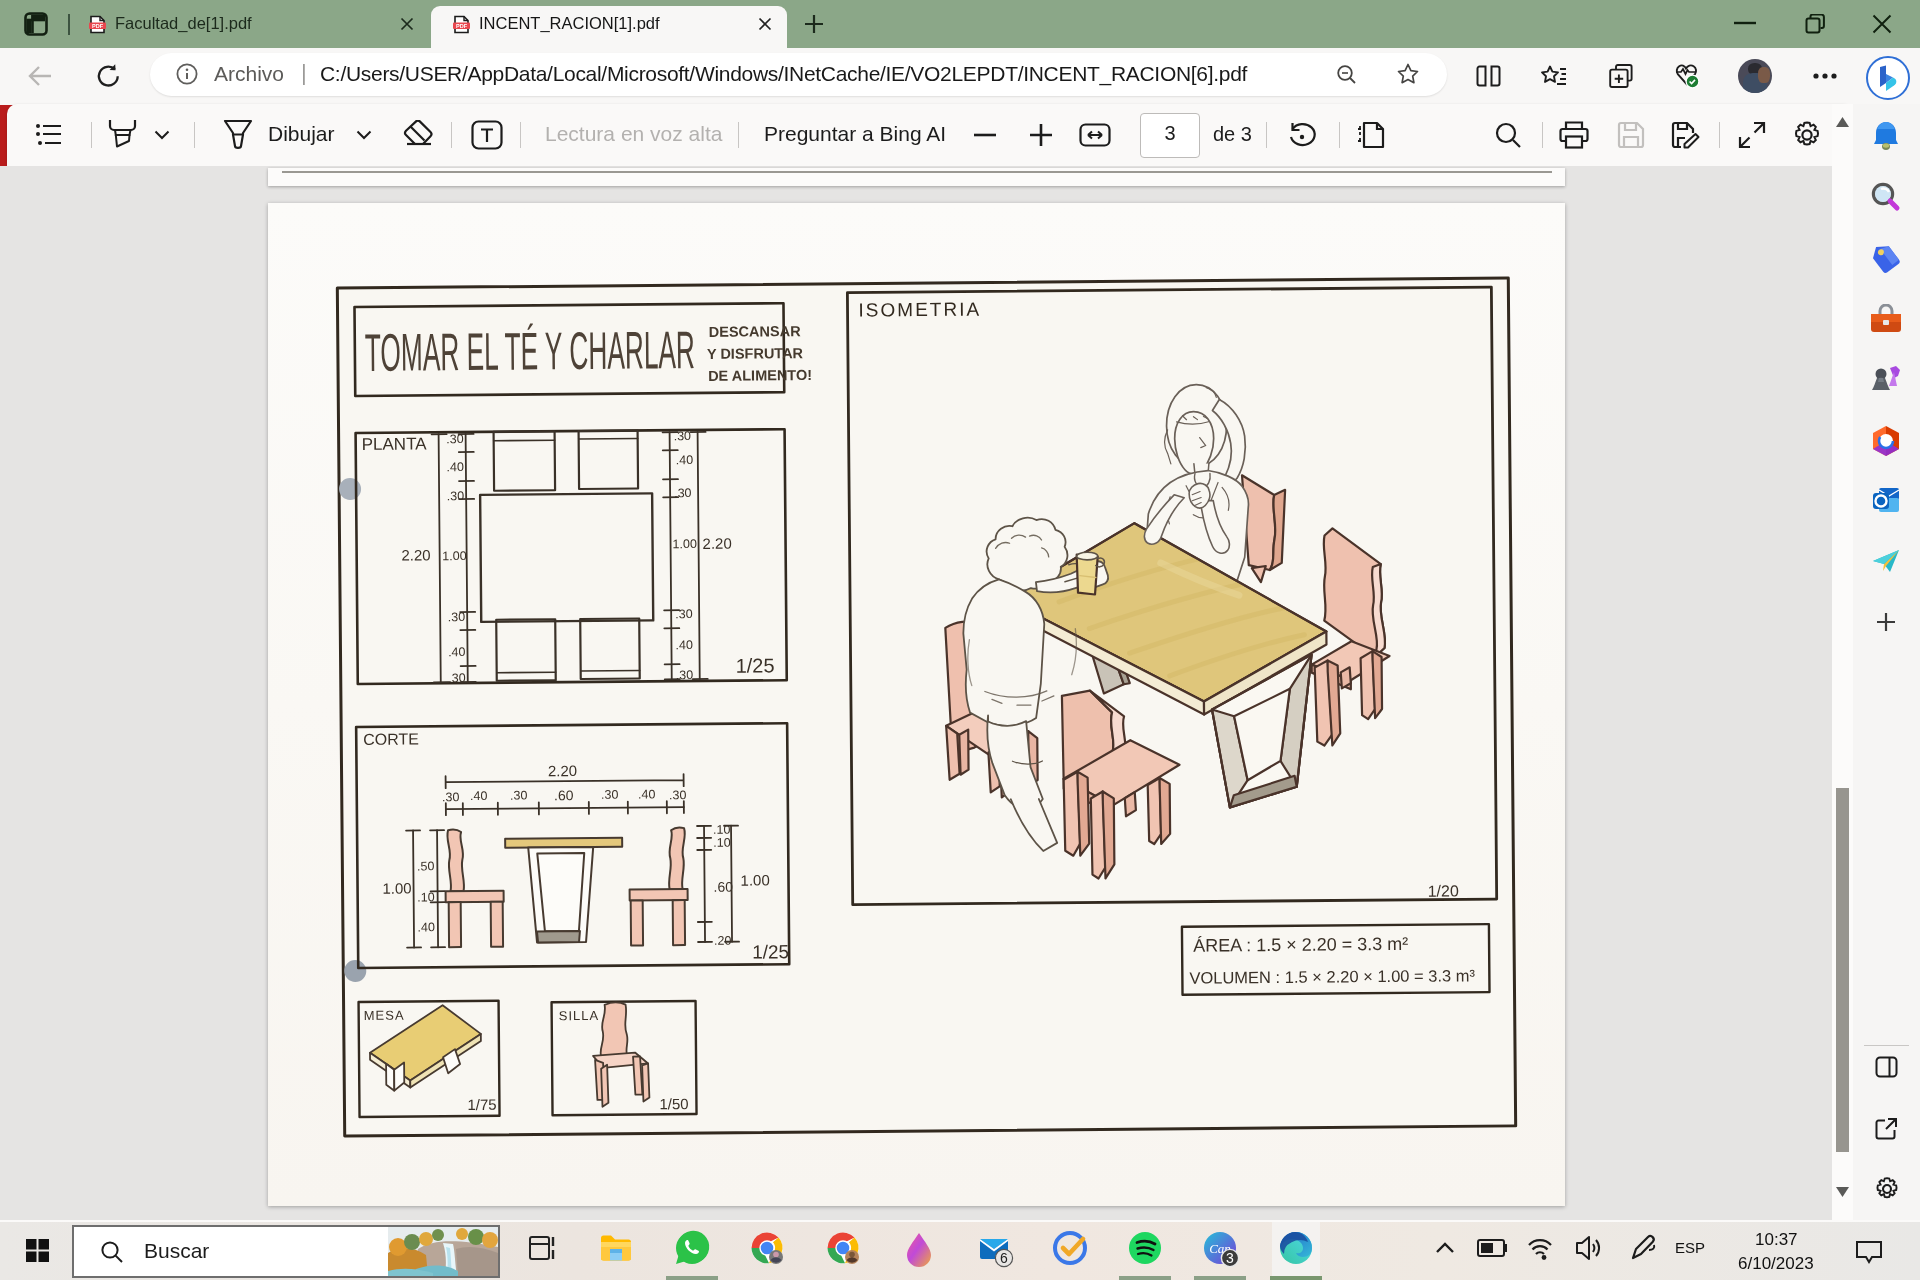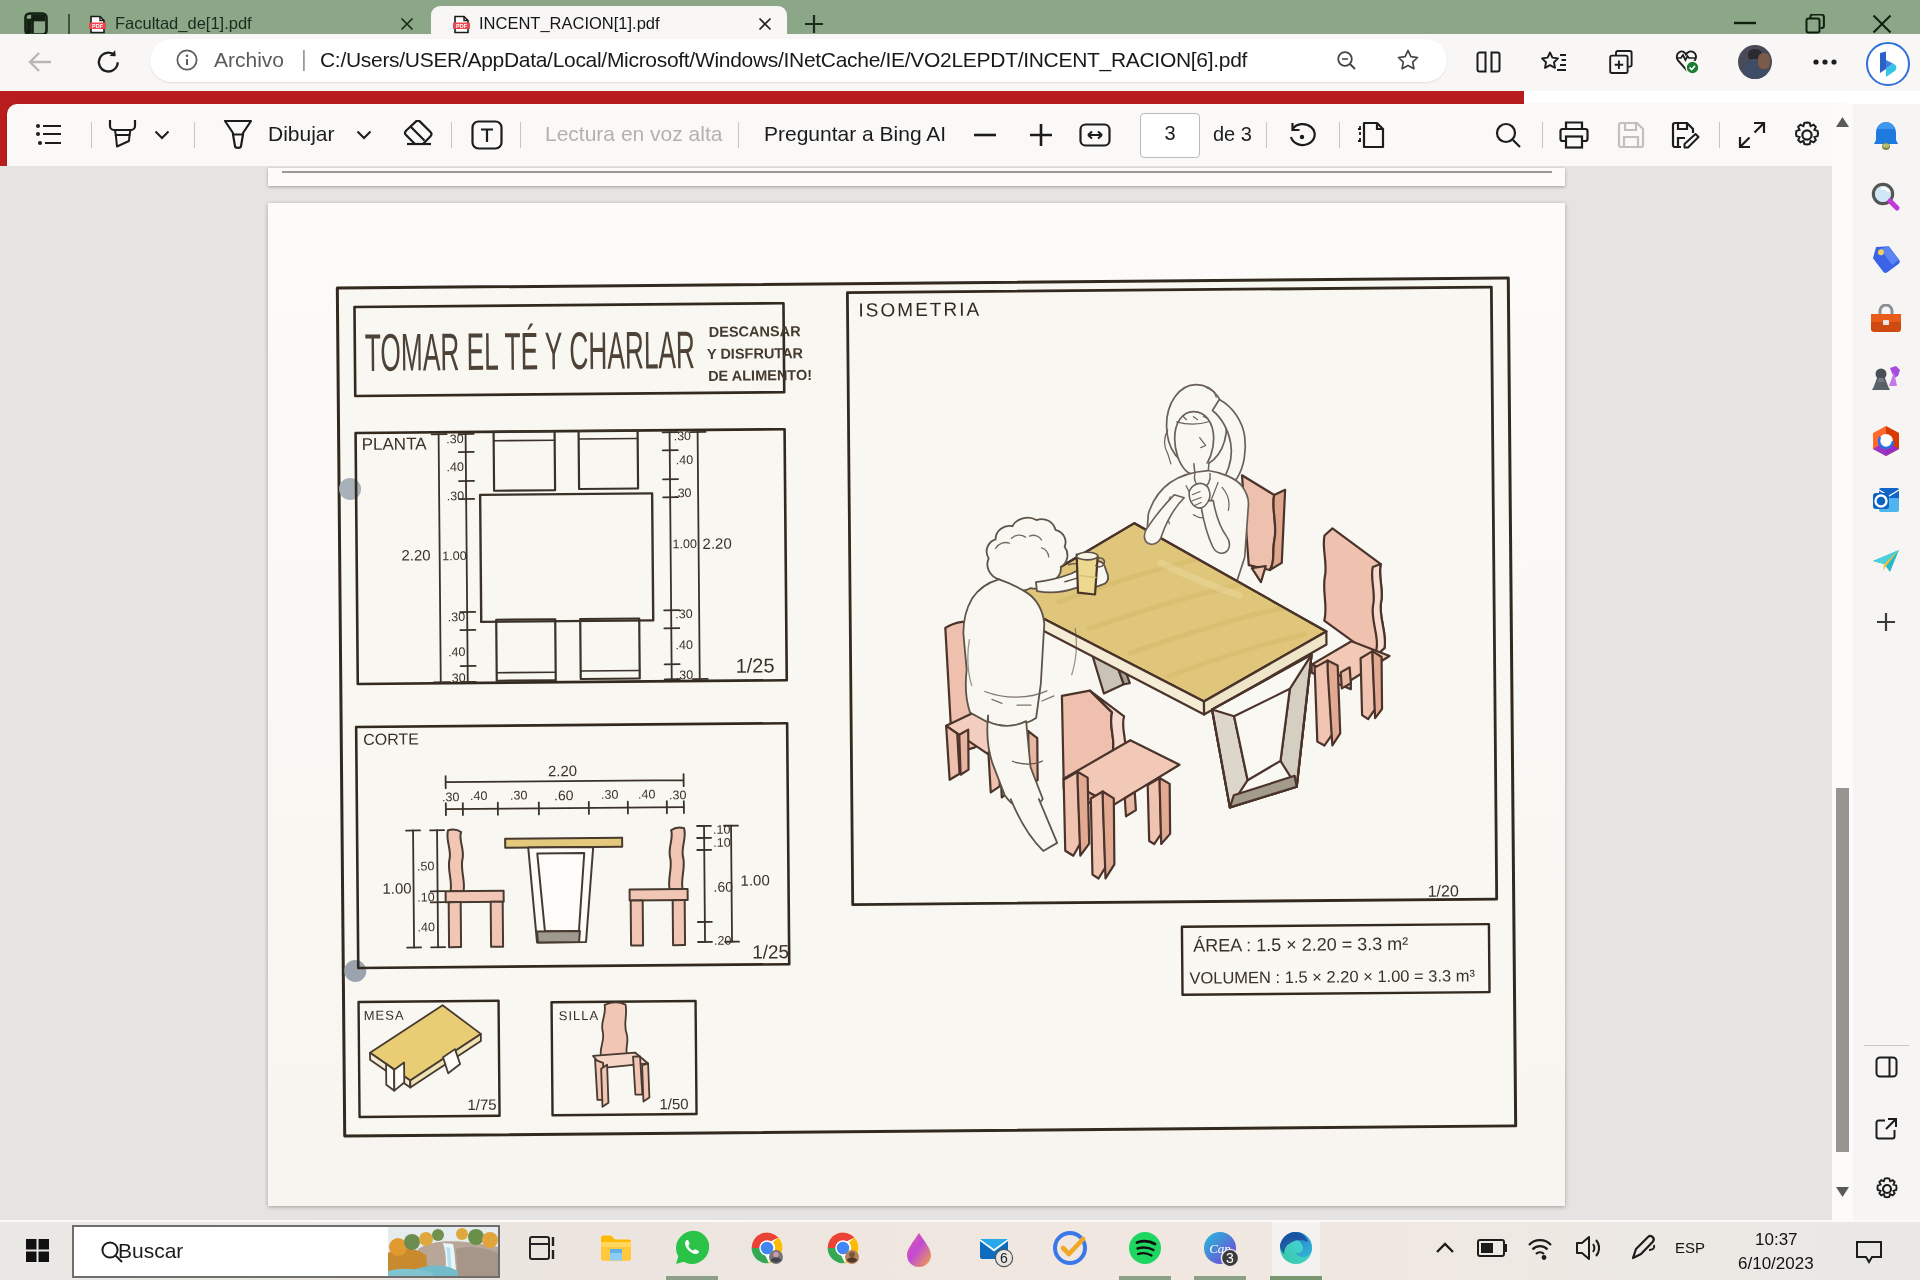--- a/index.html
+++ b/index.html
@@ -6,21 +6,21 @@
   html,body { width:1920px; height:1280px; overflow:hidden; font-family:"Liberation Sans", sans-serif; }
   .abs { position:absolute; }
   #stage { position:relative; width:1524px; height:1280px; background:#b91c1c; }
 
   
   #tabbar { left:0; top:0; width:1920px; height:48px; background:#8ba788; }
   .tabtxt { font-size:16.5px; color:#242424; }
   #tab-active { left:431px; top:6px; width:356px; height:42px; background:#f8f7f6; border-radius:9px 9px 0 0; }
 
   
-  #addrrow { left:0; top:34px; width:1920px; height:57px; background:#f8f7f6; }
+  #addrrow { left:0; top:48px; width:1920px; height:57px; background:#f8f7f6; }
   #pill { left:150px; top:5px; width:1297px; height:43px; background:#ffffff; border-radius:22px; box-shadow:0 1px 2px rgba(0,0,0,0.10); }
 
   
   #pdfbar { left:7px; top:104px; width:1846px; height:62px; background:#faf9f8; border-radius:10px 10px 0 0; box-shadow:0 1px 3px rgba(0,0,0,0.18); }
   .tbtxt { font-size:20px; color:#1c1c1c; }
   .tbsep { position:absolute; top:18px; width:1px; height:26px; background:#c8c6c4; }
 
   
   #content { left:0; top:166px; width:1832px; height:1054px; background:#e5e4e3; overflow:hidden; }
   #page2 { left:268px; top:2px; width:1297px; height:18px; background:#fcfbfa; box-shadow:0 1px 3px rgba(0,0,0,0.3); }
@@ -610,21 +610,21 @@
       <rect x="0" y="0" width="10.5" height="10.5" fill="#111"></rect>
         <rect x="12.5" y="0" width="10.5" height="10.5" fill="#111"></rect>
       <rect x="0" y="12.5" width="10.5" height="10.5" fill="#111"></rect>
         <rect x="12.5" y="12.5" width="10.5" height="10.5" fill="#111"></rect>
     </svg>
     <div class="abs" id="searchbox">
       <svg class="abs" style="left:26px;top:13px" width="24" height="24" viewBox="0 0 24 24">
         <circle cx="10" cy="10" r="7.6" fill="none" stroke="#1c1c1c" stroke-width="2"></circle>
         <path d="M15.6 15.6 L22 22" stroke="#1c1c1c" stroke-width="2"></path>
       </svg>
-      <div class="abs" style="left:44px;top:12px;font-size:21px;color:#1c1c1c">Buscar</div>
+      <div class="abs" style="left:70px;top:12px;font-size:21px;color:#1c1c1c">Buscar</div>
       <svg class="abs" style="left:314px;top:0px" width="110" height="49" viewBox="0 0 110 49">
         <rect width="110" height="49" fill="#e6ecee"></rect>
         <path d="M30 22 C45 12 70 12 110 20 L110 49 L25 49 Z" fill="#b8a698"></path>
         <path d="M55 16 c4 12 3 24 2 33 l12 0 c-2-12-2-24-4-32 Z" fill="#e8f6fa"></path>
         <path d="M58 20 c2 9 2 19 1 28 l5 0 c-1-10-1-20-2-27 Z" fill="#b8e2ee"></path>
         <path d="M0 26 C12 18 26 20 38 28 L40 49 L0 49 Z" fill="#c98a2e"></path>
         <circle cx="10" cy="20" r="9" fill="#e09a30"></circle>
           <circle cx="24" cy="15" r="8" fill="#6a8c50"></circle>
         <circle cx="38" cy="12" r="7" fill="#e0a83c"></circle>
           <circle cx="50" cy="8" r="6" fill="#70904e"></circle>

